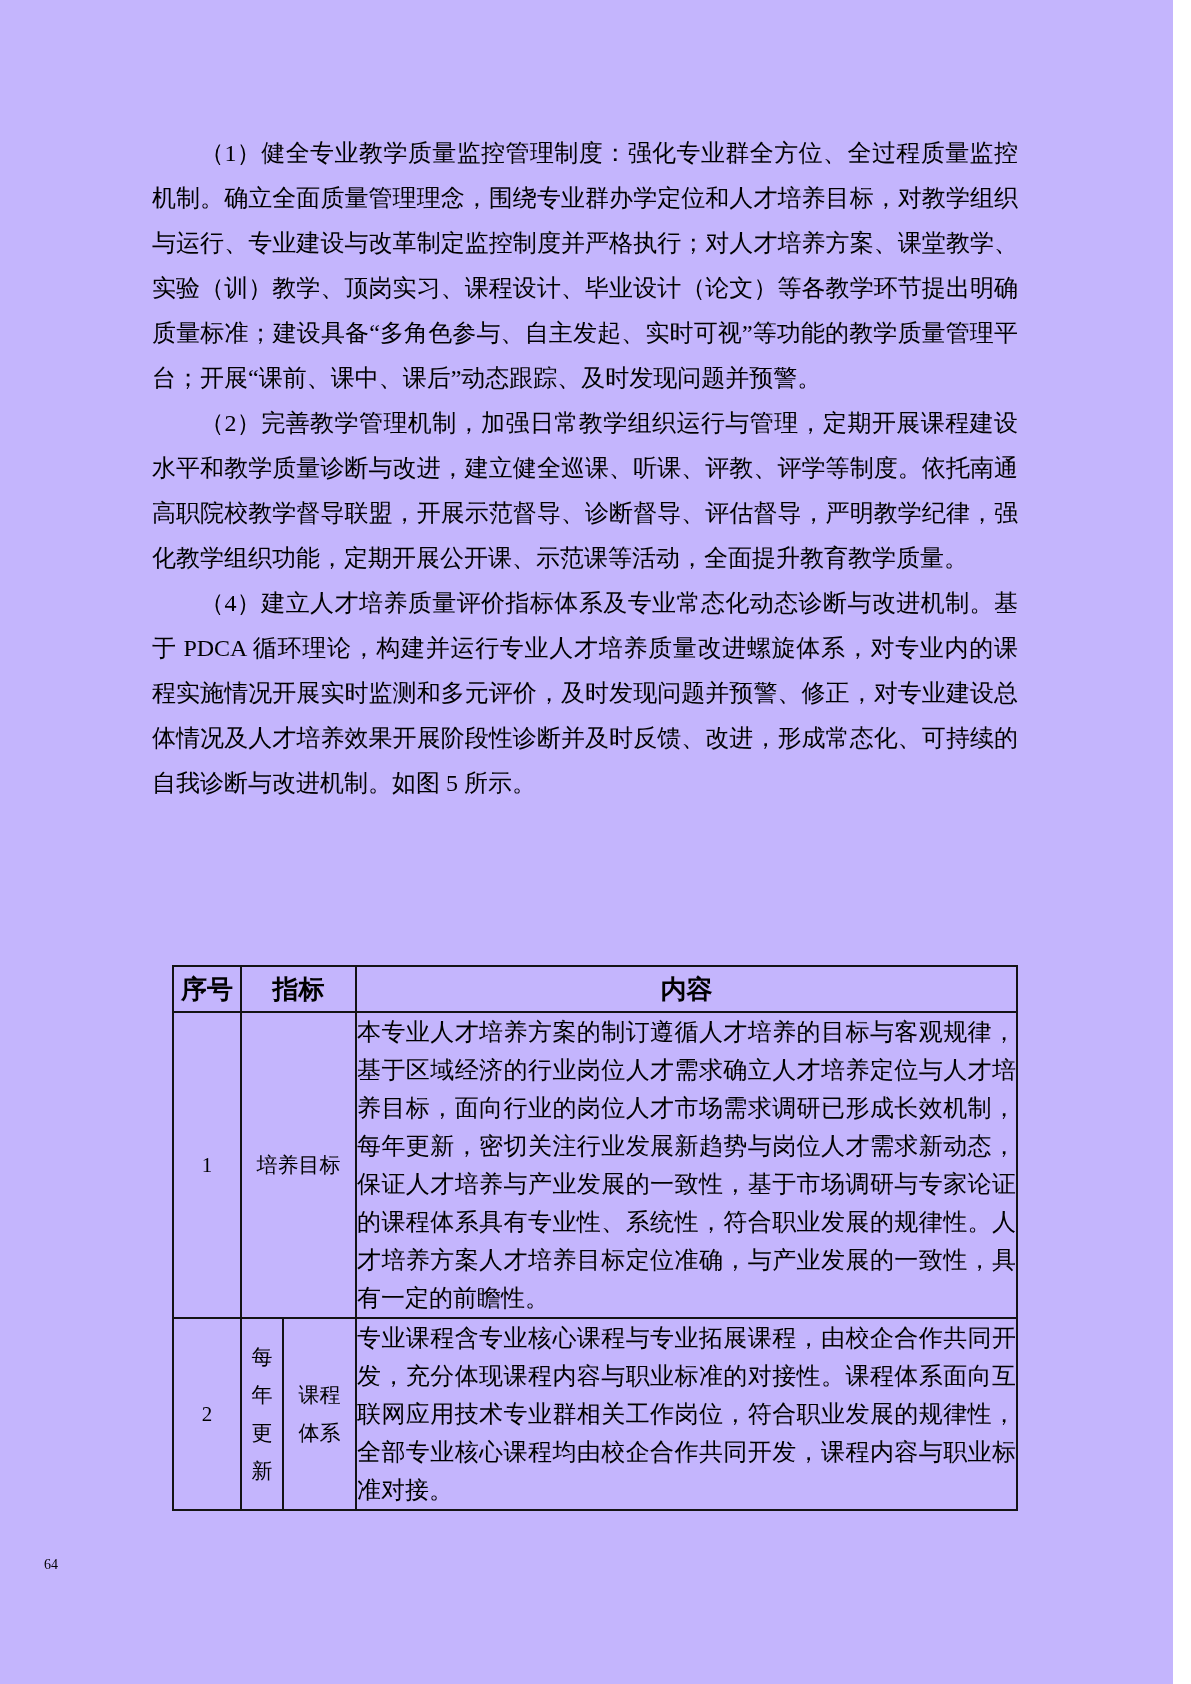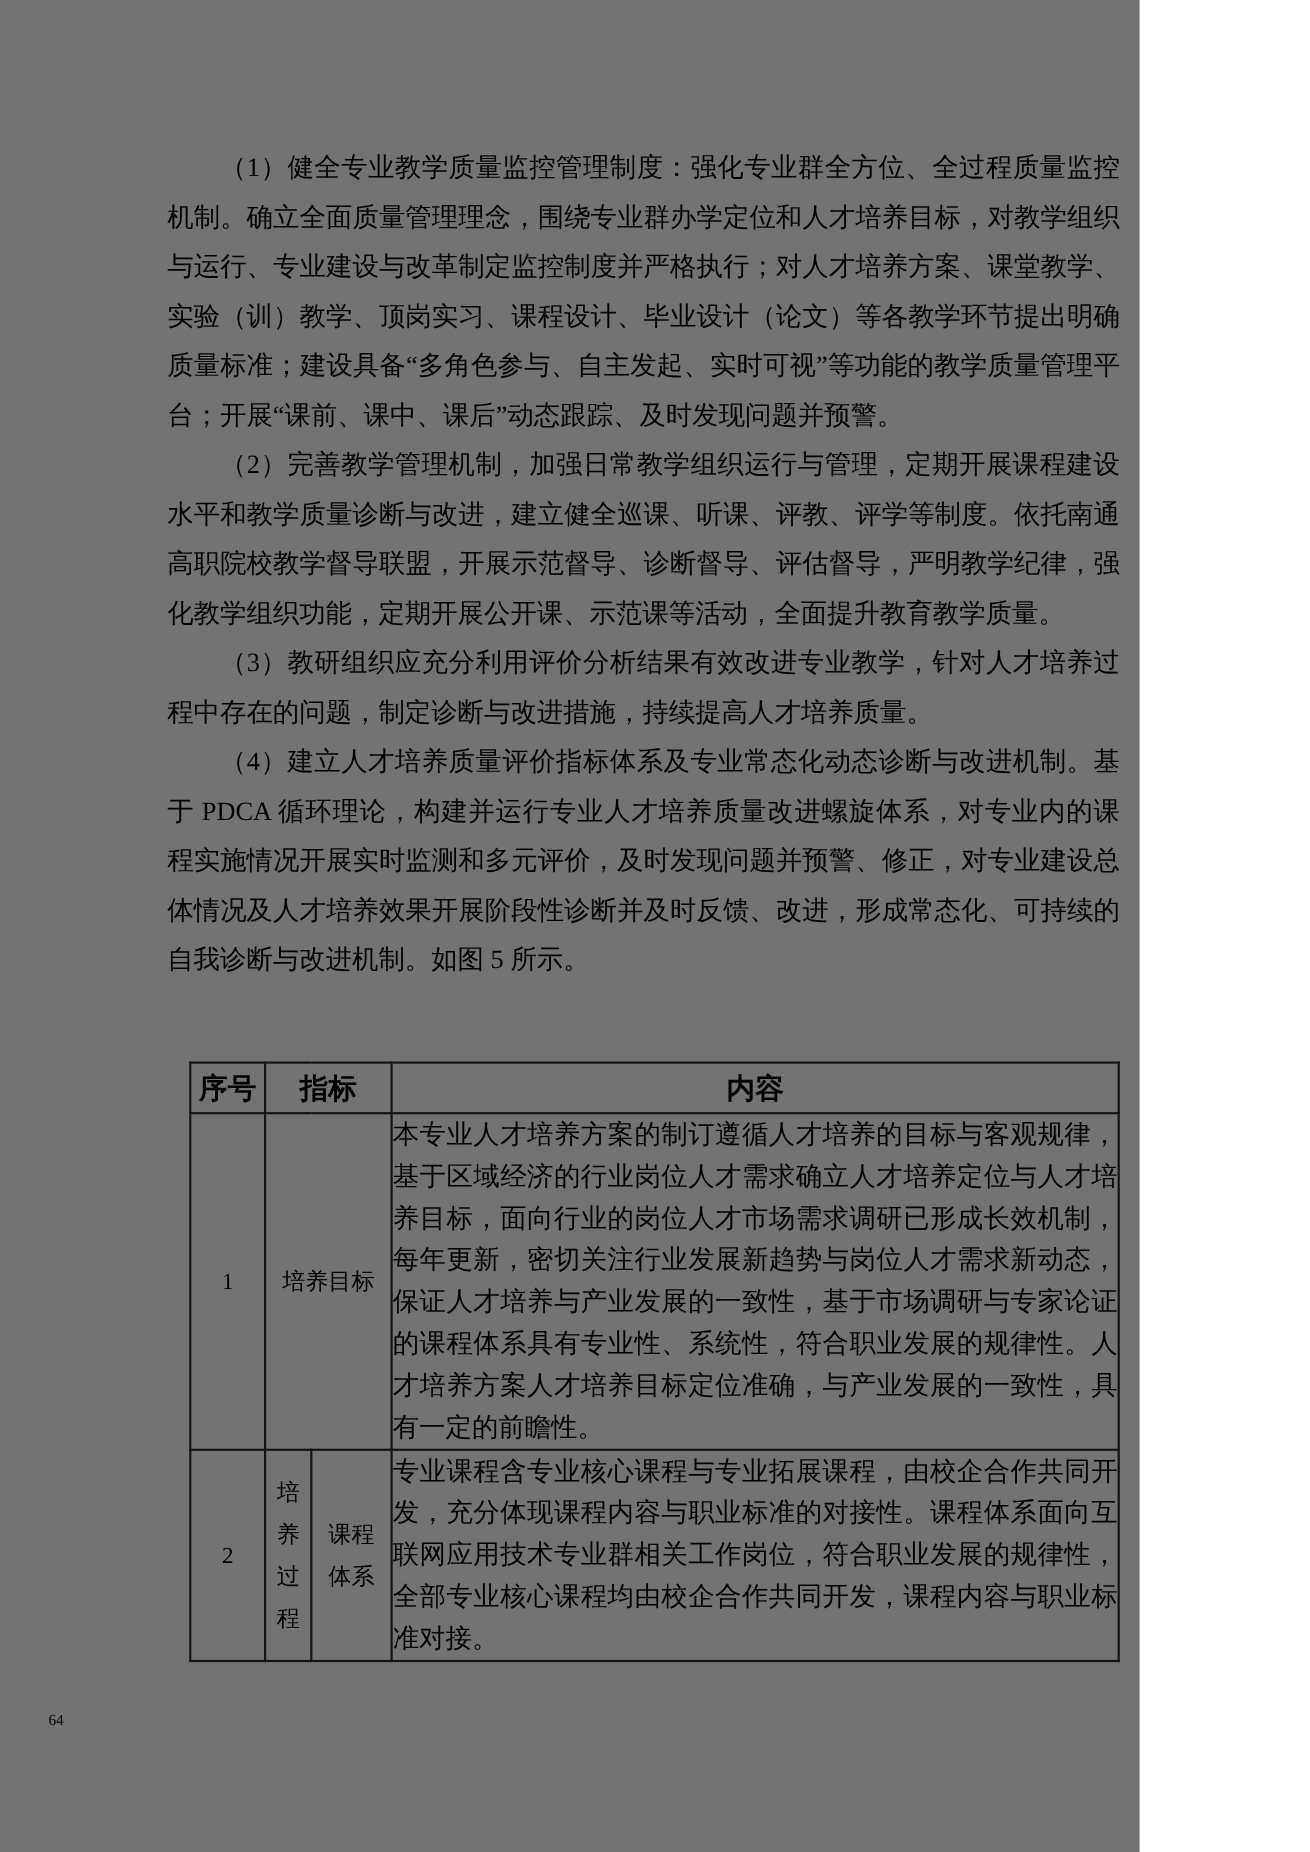--- a/index.html
+++ b/index.html
@@ -5,22 +5,22 @@
   html, body { margin: 0; padding: 0; }
   body {
     width: 1191px; height: 1684px;
     background: #ffffff;
     position: relative;
     font-family: "Liberation Serif", "DejaVu Serif", serif;
     color: #000000;
   }
   .page {
     position: absolute; left: 0; top: 0;
-    width: 1036px; height: 1684px;
-    background: #737373;
+    width: 1173px; height: 1684px;
+    background: #c4b5fd;
     overflow: hidden;
   }
   .body-text {
     position: absolute;
     left: 152px; top: 131px; width: 866px;
     font-size: 24px; line-height: 45px;
     text-align: justify;
   }
   .body-text p { margin: 0; text-indent: 2em; }
 
@@ -75,21 +75,20 @@
   }
 </style>
 </head>
 <body>
 
 <div class="page">
 
   <div class="body-text">
     <p>（1）健全专业教学质量监控管理制度：强化专业群全方位、全过程质量监控机制。确立全面质量管理理念，围绕专业群办学定位和人才培养目标，对教学组织与运行、专业建设与改革制定监控制度并严格执行；对人才培养方案、课堂教学、实验（训）教学、顶岗实习、课程设计、毕业设计（论文）等各教学环节提出明确质量标准；建设具备“多角色参与、自主发起、实时可视”等功能的教学质量管理平台；开展“课前、课中、课后”动态跟踪、及时发现问题并预警。</p>
     <p>（2）完善教学管理机制，加强日常教学组织运行与管理，定期开展课程建设水平和教学质量诊断与改进，建立健全巡课、听课、评教、评学等制度。依托南通高职院校教学督导联盟，开展示范督导、诊断督导、评估督导，严明教学纪律，强化教学组织功能，定期开展公开课、示范课等活动，全面提升教育教学质量。</p>
-    <p>（3）教研组织应充分利用评价分析结果有效改进专业教学，针对人才培养过程中存在的问题，制定诊断与改进措施，持续提高人才培养质量。</p>
     <p>（4）建立人才培养质量评价指标体系及专业常态化动态诊断与改进机制。基于 PDCA 循环理论，构建并运行专业人才培养质量改进螺旋体系，对专业内的课程实施情况开展实时监测和多元评价，及时发现问题并预警、修正，对专业建设总体情况及人才培养效果开展阶段性诊断并及时反馈、改进，形成常态化、可持续的自我诊断与改进机制。如图 5 所示。</p>
   </div>
 
   <div class="table-section">
 
     <table class="eval-table">
       <colgroup>
         <col style="width:68px">
         <col style="width:42px">
         <col style="width:73px">
@@ -102,21 +101,21 @@
           <td class="th">内容</td>
         </tr>
         <tr class="row1">
           <td class="cell-index">1</td>
           <td class="cell-indicator" colspan="2">培养目标</td>
           <td class="cell-content">本专业人才培养方案的制订遵循人才培养的目标与客观规律，基于区域经济的行业岗位人才需求确立人才培养定位与人才培养目标，面向行业的岗位人才市场需求调研已形成长效机制，每年更新，密切关注行业发展新趋势与岗位人才需求新动态，保证人才培养与产业发展的一致性，基于市场调研与专家论证的课程体系具有专业性、系统性，符合职业发展的规律性。人才培养方案人才培养目标定位准确，与产业发展的一致性，具有一定的前瞻性。</td>
         </tr>
         <tr class="row2">
           <td class="cell-index">2</td>
           <td class="cell-indicator">
-            <div class="narrow-wrap w1">培养过程</div>
+            <div class="narrow-wrap w1">每年更新</div>
           </td>
           <td class="cell-indicator">
             <div class="narrow-wrap w2">课程体系</div>
           </td>
           <td class="cell-content">专业课程含专业核心课程与专业拓展课程，由校企合作共同开发，充分体现课程内容与职业标准的对接性。课程体系面向互联网应用技术专业群相关工作岗位，符合职业发展的规律性，全部专业核心课程均由校企合作共同开发，课程内容与职业标准对接。</td>
         </tr>
       </tbody>
     </table>
   </div>
 

